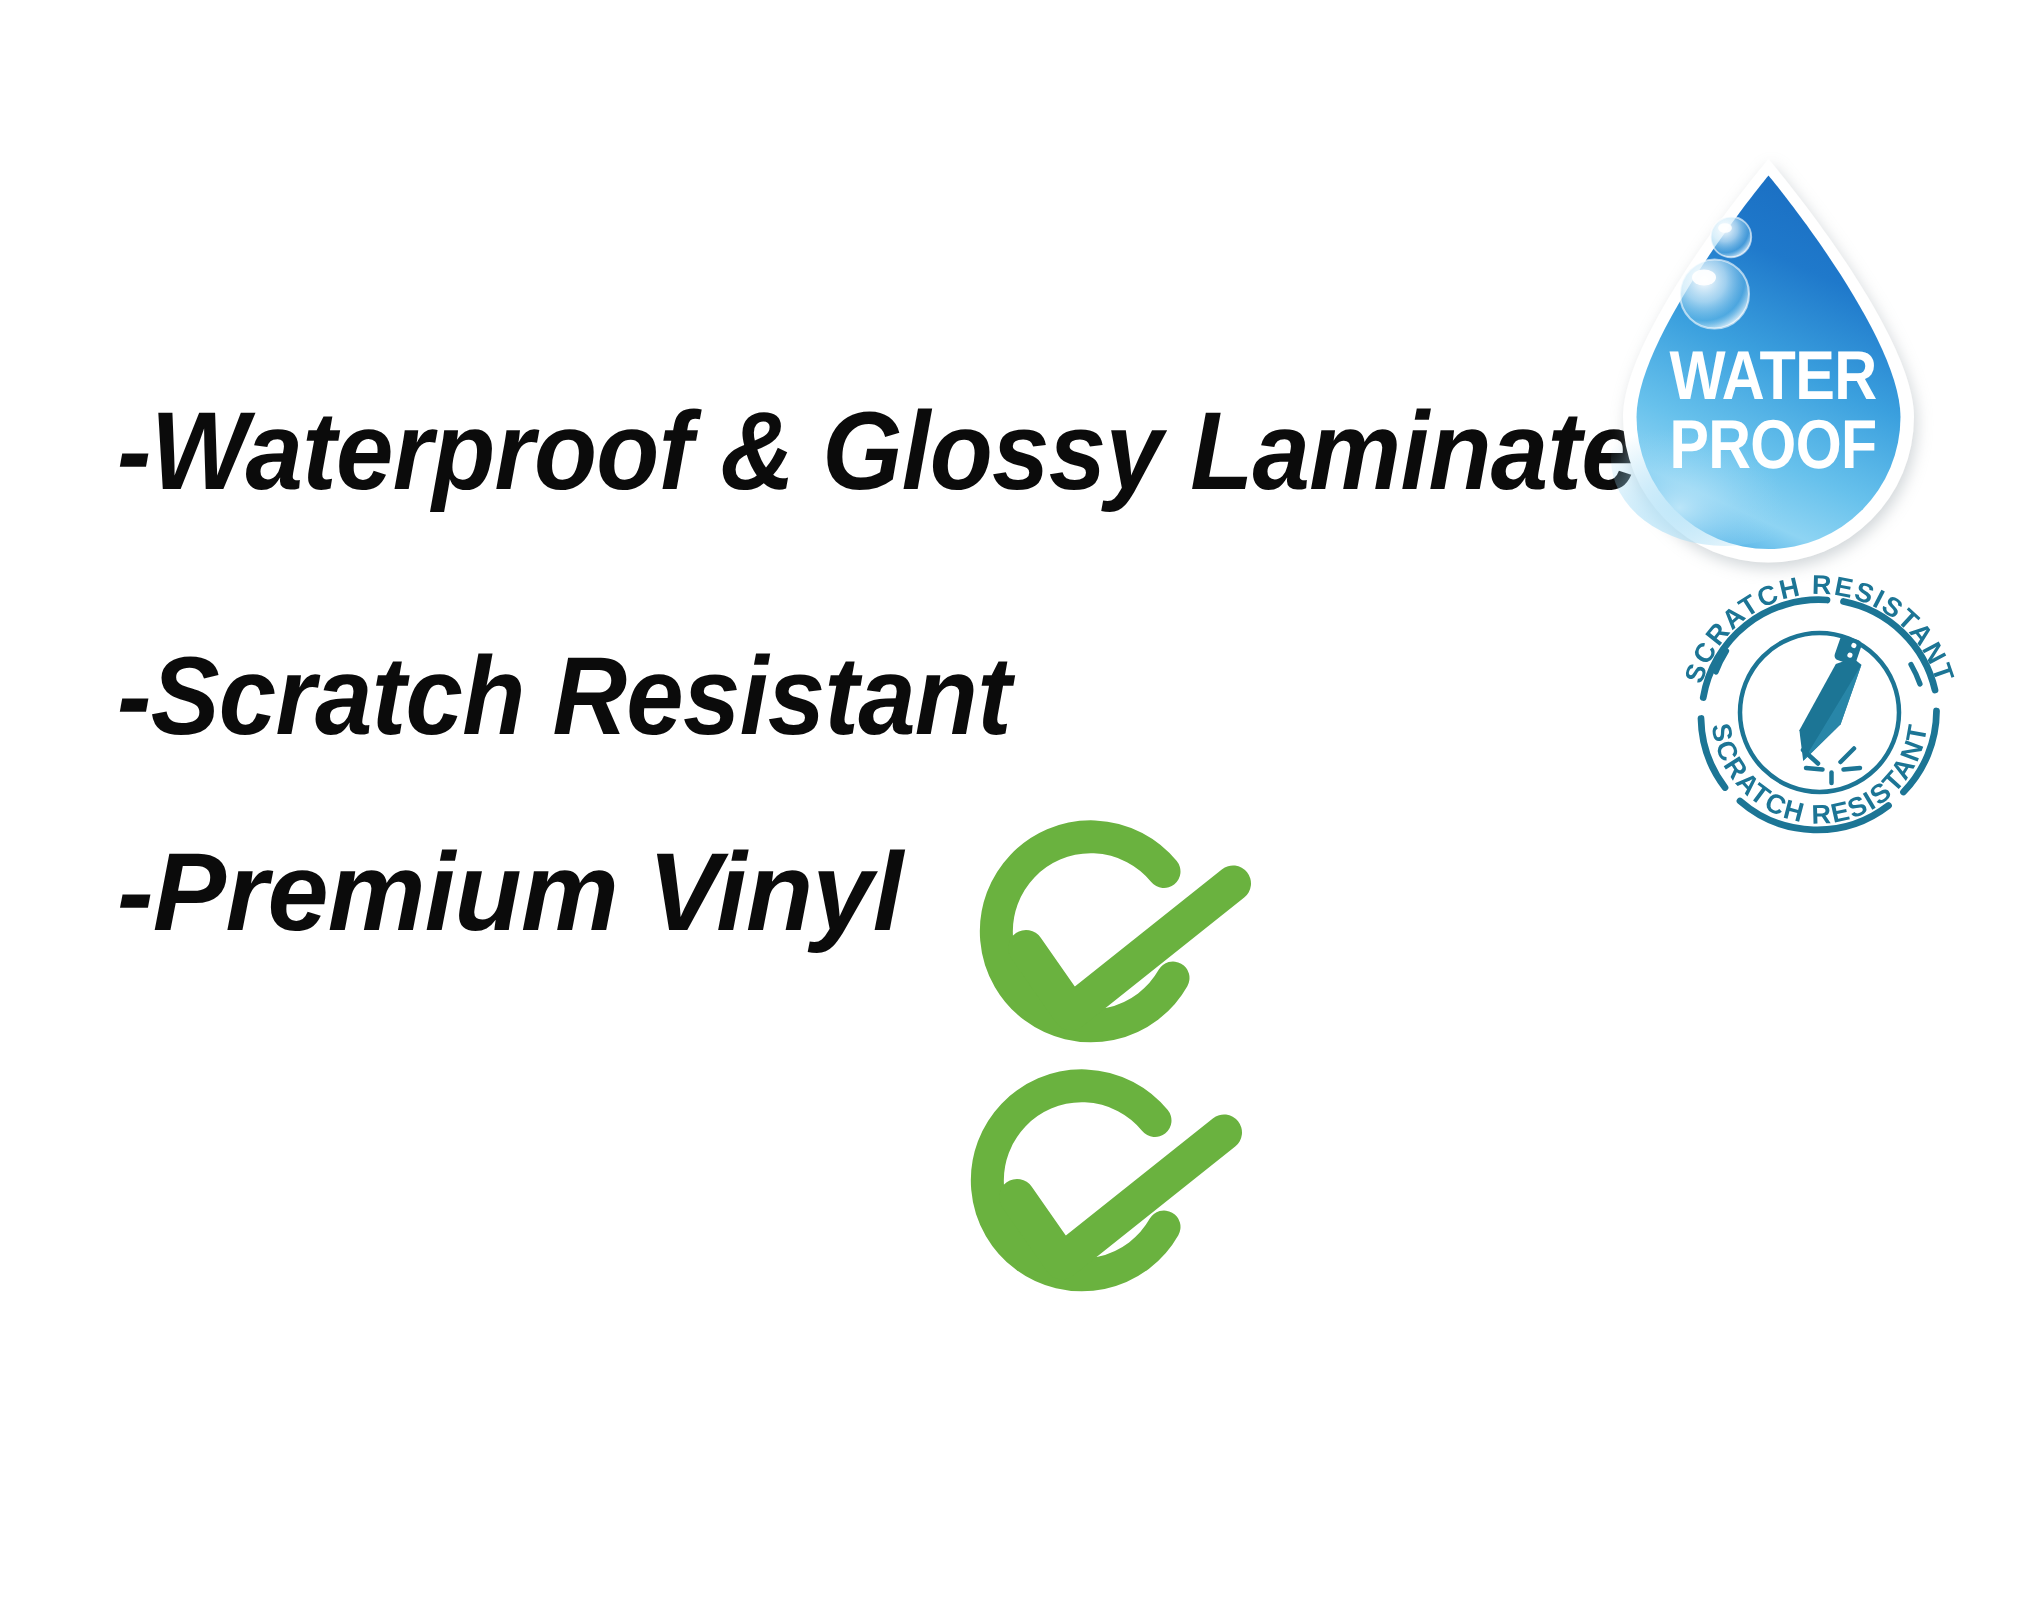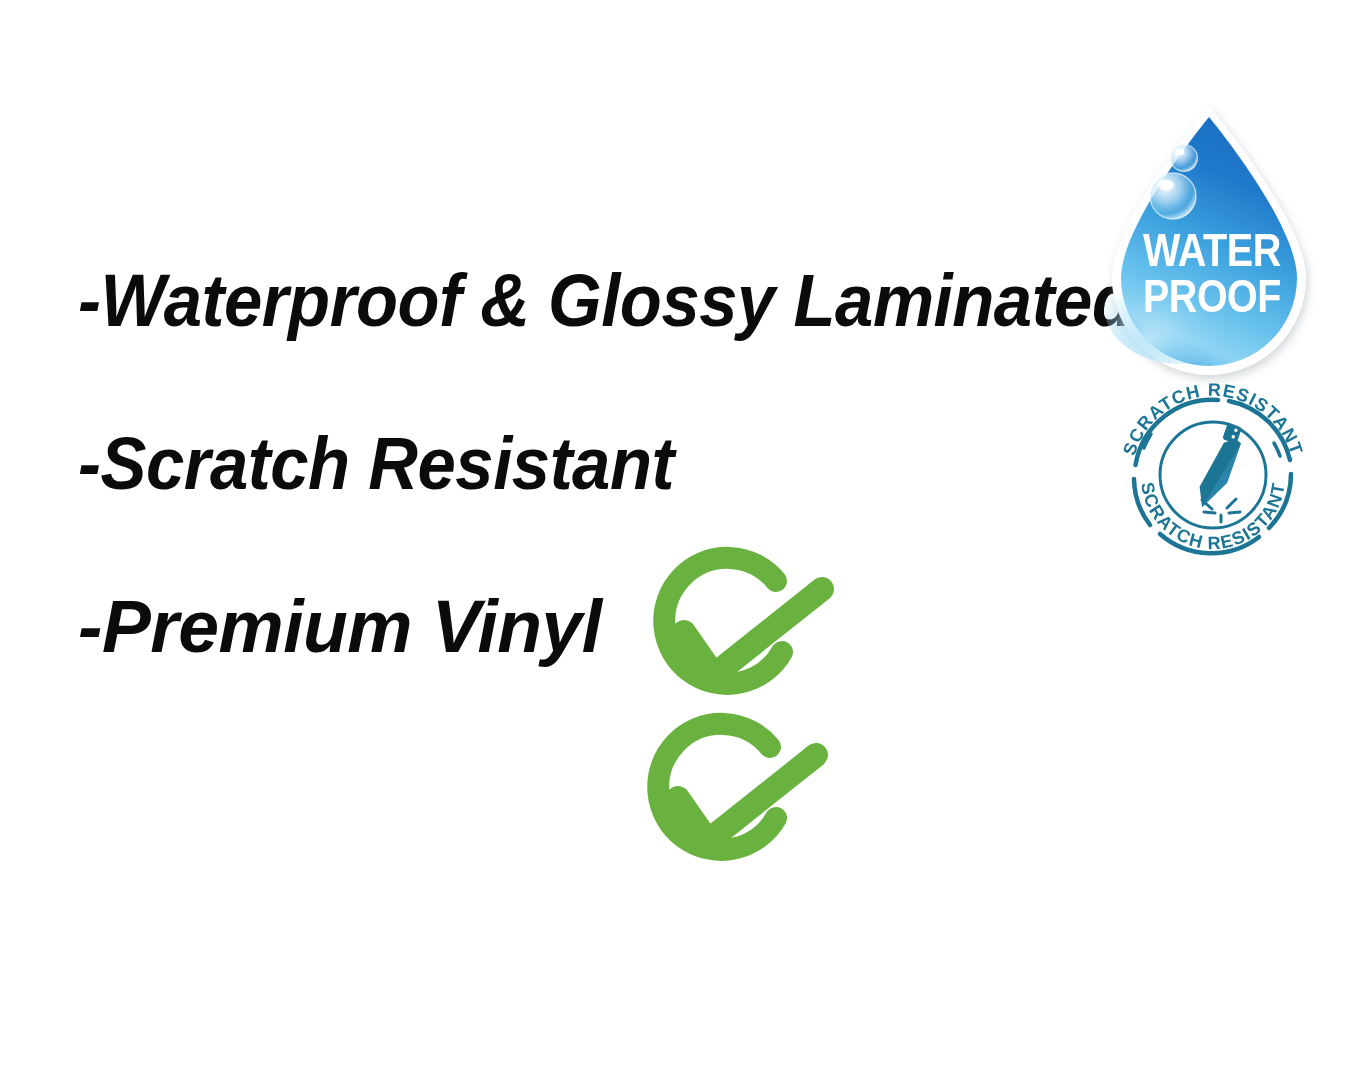--- a/index.html
+++ b/index.html
@@ -35,21 +35,21 @@
   }
   .feature-text {
     font-family: "Liberation Sans", sans-serif;
     font-weight: bold;
     font-style: italic;
     color: #0b0b0b;
     letter-spacing: -0.5px;
   }
   .feature-row.r1 { top: 258px; }
   .feature-row.r2 { top: 421px; align-items: center; }
-  .feature-row.r3 { top: 584px; align-items: flex-end; }
+  .feature-row.r3 { top: 552px; align-items: flex-end; }
   .feature-row.r4 { top: 747px; }
 
   .feature-row.r1 .feature-text {
     font-size: 74px;
     line-height: 86px;
     transform: scaleX(0.93);
     transform-origin: left center;
   }
   .feature-row.r2 .feature-text {
     font-size: 74px;
@@ -66,21 +66,21 @@
   .feature-row.r4 .feature-text {
     font-size: 74px;
     line-height: 86px;
     transform: scaleX(0.99);
     transform-origin: left center;
   }
 
   
   .badge-waterproof {
     position: absolute;
-    left: 1098px;
+    left: 1068px;
     top: 100px;
     width: 222px;
     height: 278px;
   }
   .badge-scratch {
     position: absolute;
     left: 1114px;
     top: 382px;
     width: 198px;
     height: 182px;

